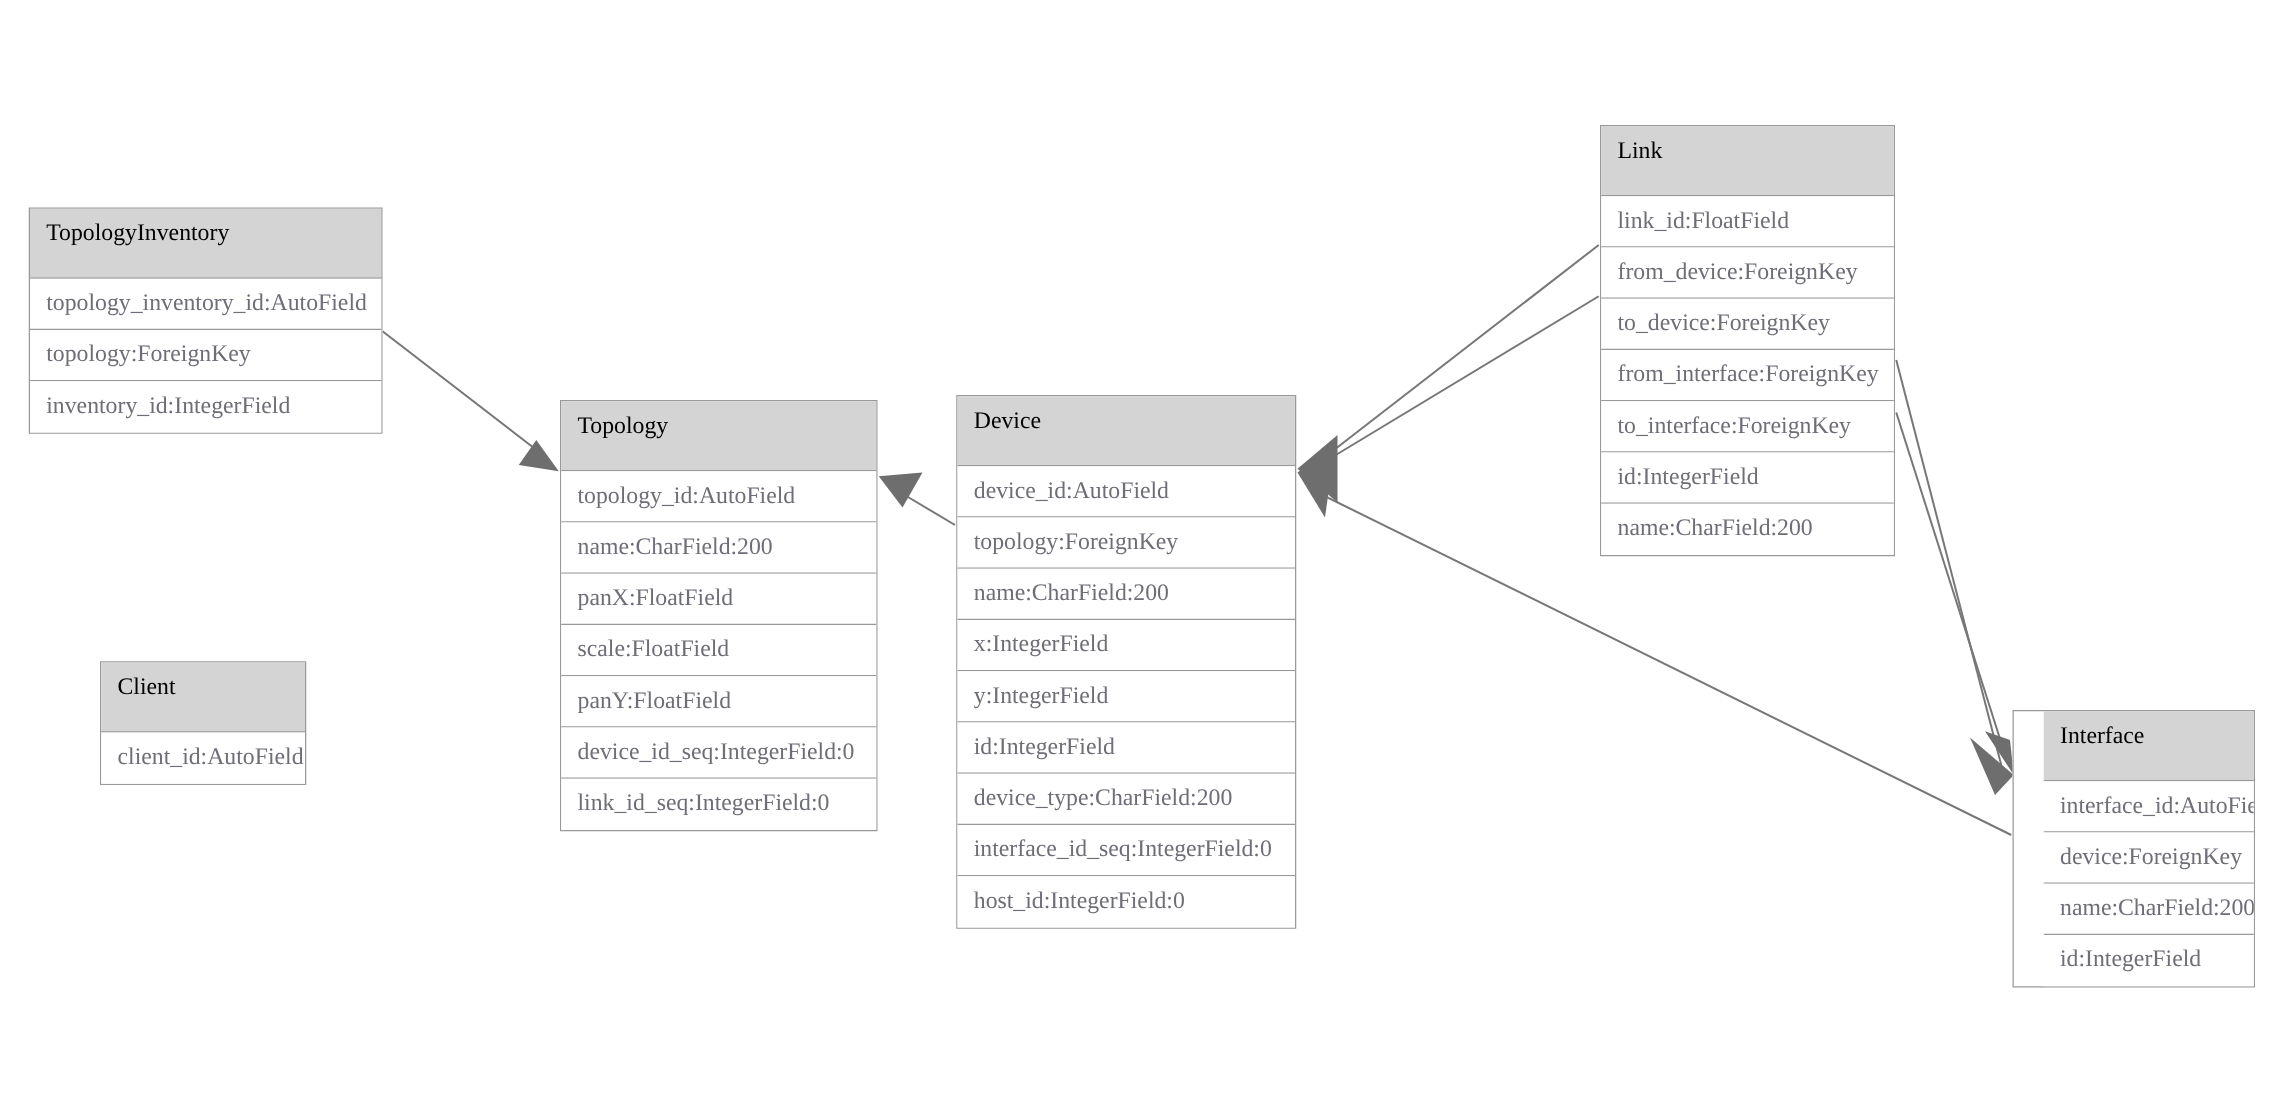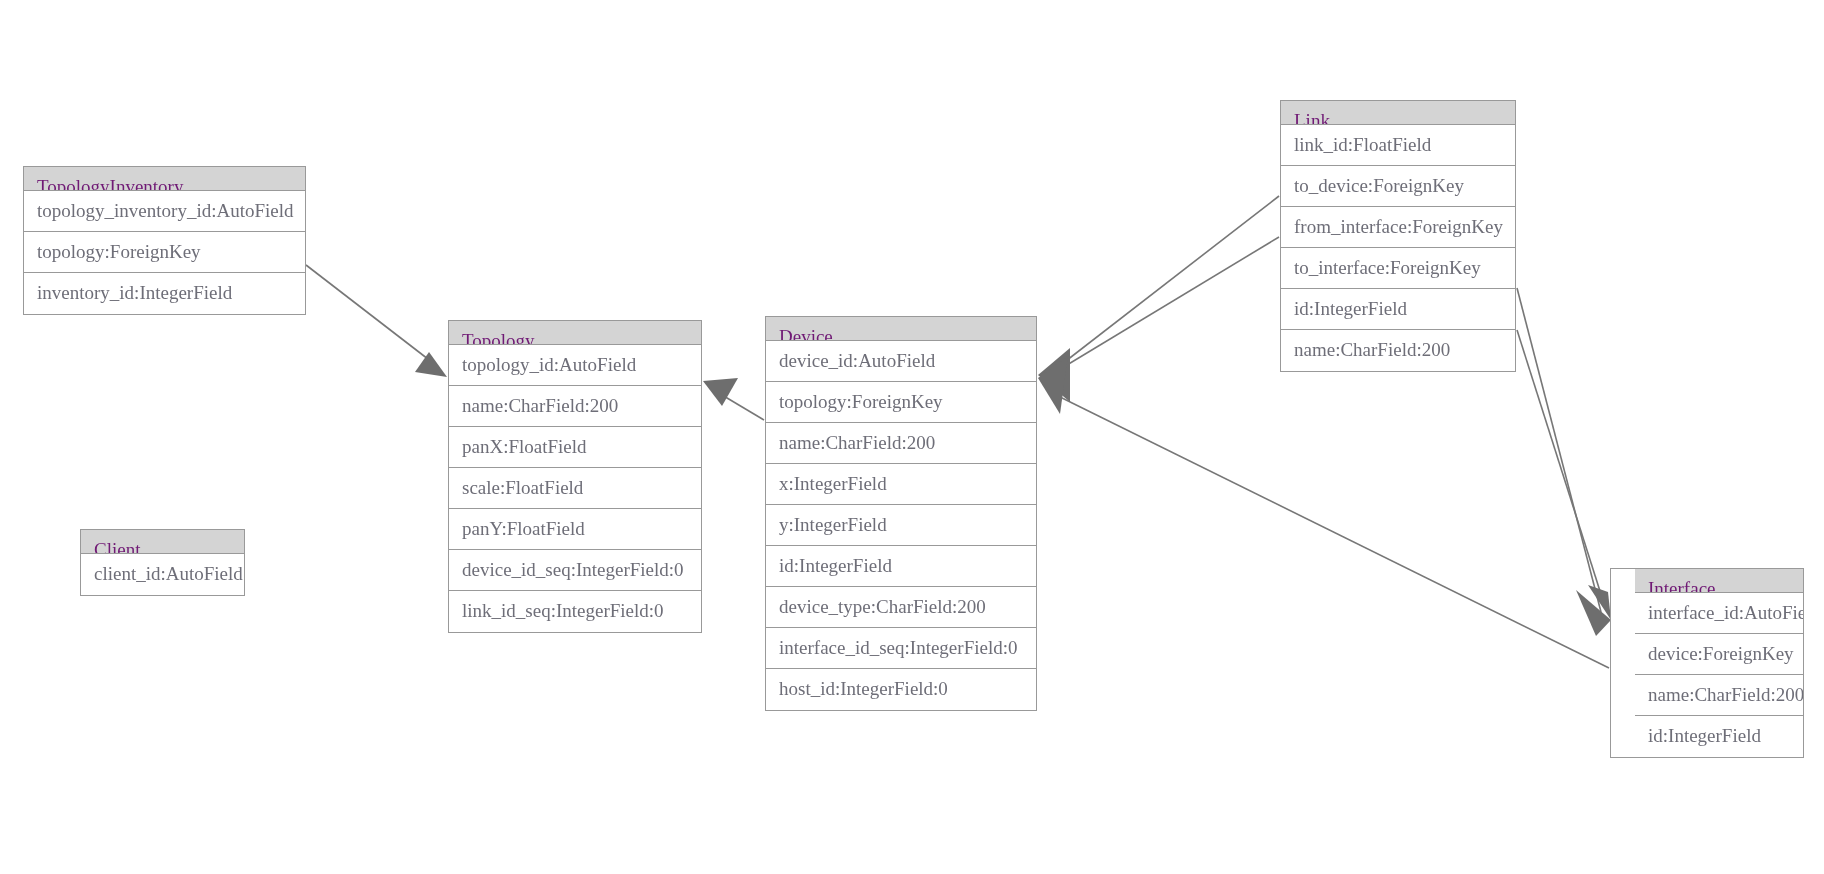--- a/index.html
+++ b/index.html
@@ -15,24 +15,24 @@
   .entity{
     position:absolute;
     box-sizing:border-box;
     border:1px solid #999999;
     background:#ffffff;
   }
   .entity-header{
     box-sizing:border-box;
     background:#d4d4d4;
     border-bottom:1px solid #999999;
-    color:#701a75;
+    color:#000000;
     font-size:19px;
     line-height:40px;
-    height:24px;
+    height:56px;
     padding:0 0 0 13px;
     white-space:nowrap;
     overflow:hidden;
   }
   .entity-row{
     box-sizing:border-box;
     border-bottom:1px solid #999999;
     color:#6e6e78;
     font-size:19px;
     line-height:40px;
@@ -122,20 +122,21 @@
         <div class="entity-row">x:IntegerField</div>
         <div class="entity-row">y:IntegerField</div>
         <div class="entity-row">id:IntegerField</div>
         <div class="entity-row">device_type:CharField:200</div>
         <div class="entity-row">interface_id_seq:IntegerField:0</div>
         <div class="entity-row">host_id:IntegerField:0</div>
       </div>
       <div class="entity" style="left: 1280px; top: 100px; width: 236px;">
         <div class="entity-header">Link</div>
         <div class="entity-row">link_id:FloatField</div>
+        <div class="entity-row">from_device:ForeignKey</div>
         <div class="entity-row">to_device:ForeignKey</div>
         <div class="entity-row">from_interface:ForeignKey</div>
         <div class="entity-row">to_interface:ForeignKey</div>
         <div class="entity-row">id:IntegerField</div>
         <div class="entity-row">name:CharField:200</div>
       </div>
       <div class="entity" style="left: 1610px; top: 568px; width: 194px; padding-left: 24px;">
         <div class="entity-header">Interface</div>
         <div class="entity-row">interface_id:AutoField</div>
         <div class="entity-row">device:ForeignKey</div>

